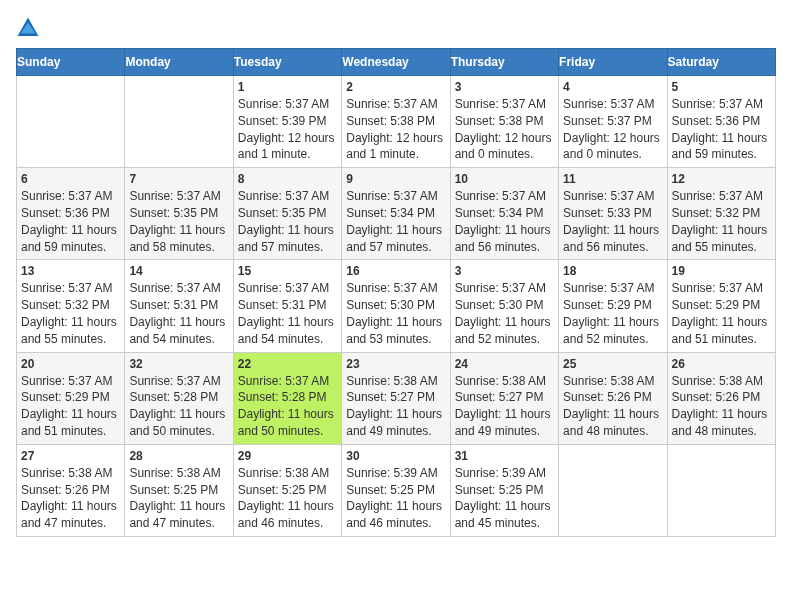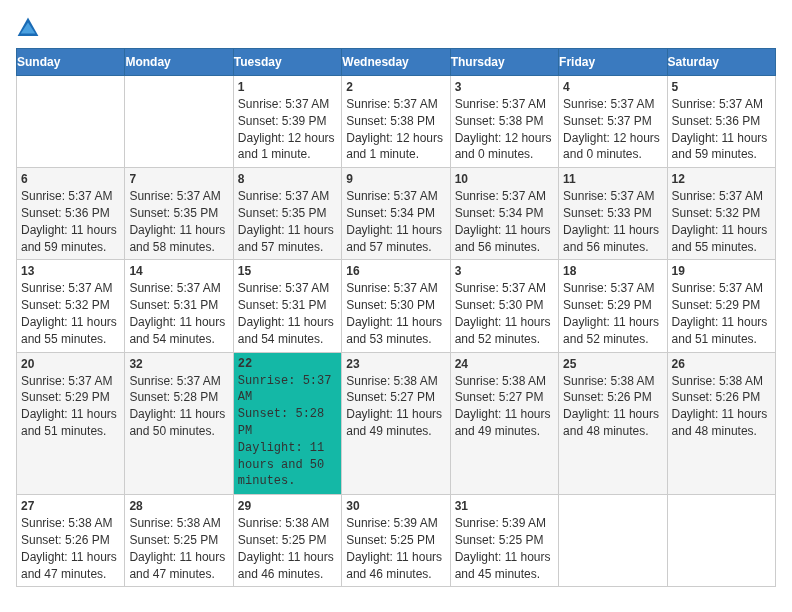--- a/index.html
+++ b/index.html
@@ -206,21 +206,21 @@
       </tr>
       <tr>
         <td style="background-color: rgb(245, 245, 245);">
           <div class="day-number">20</div>
           <div class="day-info">Sunrise: 5:37 AM<br>Sunset: 5:29 PM<br>Daylight: 11 hours and 51 minutes.</div>
         </td>
         <td style="background-color: rgb(245, 245, 245);">
           <div class="day-number">32</div>
           <div class="day-info">Sunrise: 5:37 AM<br>Sunset: 5:28 PM<br>Daylight: 11 hours and 50 minutes.</div>
         </td>
-        <td style="background-color: #14b8a6; font-family: Liberation Mono, monospace;">
+        <td style="background-color: #bef264;">
           <div class="day-number">22</div>
           <div class="day-info">Sunrise: 5:37 AM<br>Sunset: 5:28 PM<br>Daylight: 11 hours and 50 minutes.</div>
         </td>
         <td style="background-color: rgb(245, 245, 245);">
           <div class="day-number">23</div>
           <div class="day-info">Sunrise: 5:38 AM<br>Sunset: 5:27 PM<br>Daylight: 11 hours and 49 minutes.</div>
         </td>
         <td style="background-color: rgb(245, 245, 245);">
           <div class="day-number">24</div>
           <div class="day-info">Sunrise: 5:38 AM<br>Sunset: 5:27 PM<br>Daylight: 11 hours and 49 minutes.</div>

